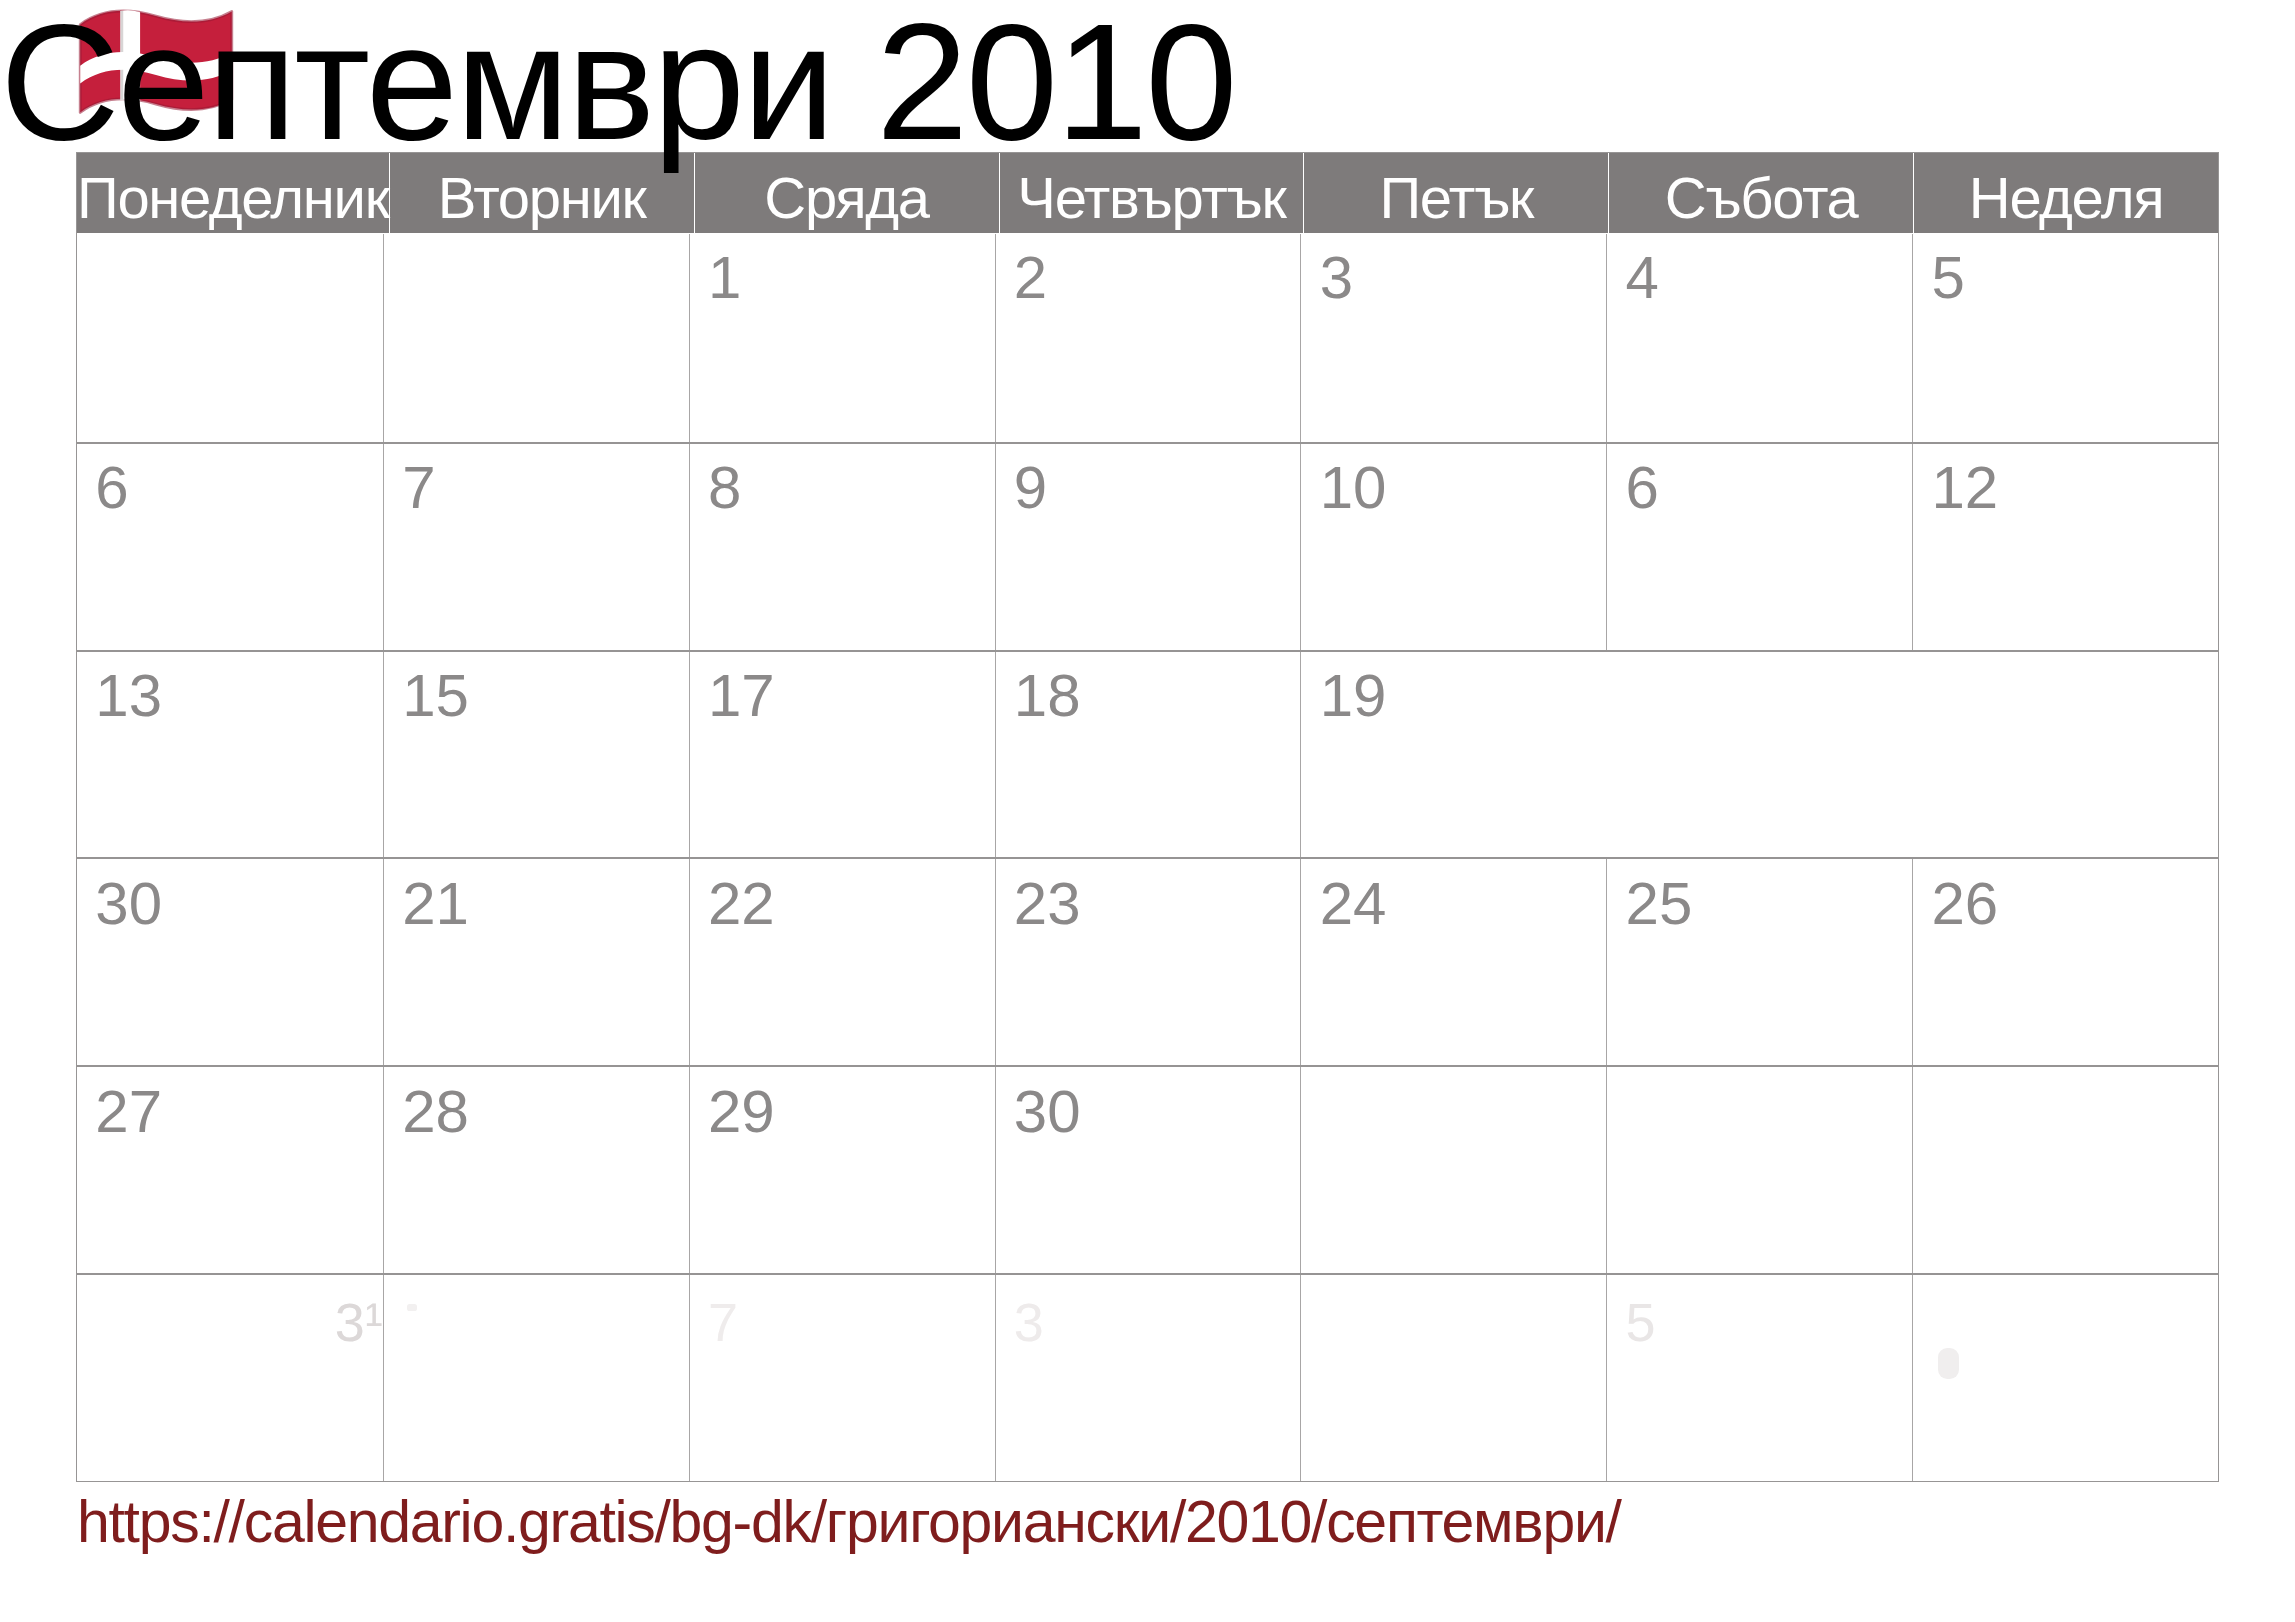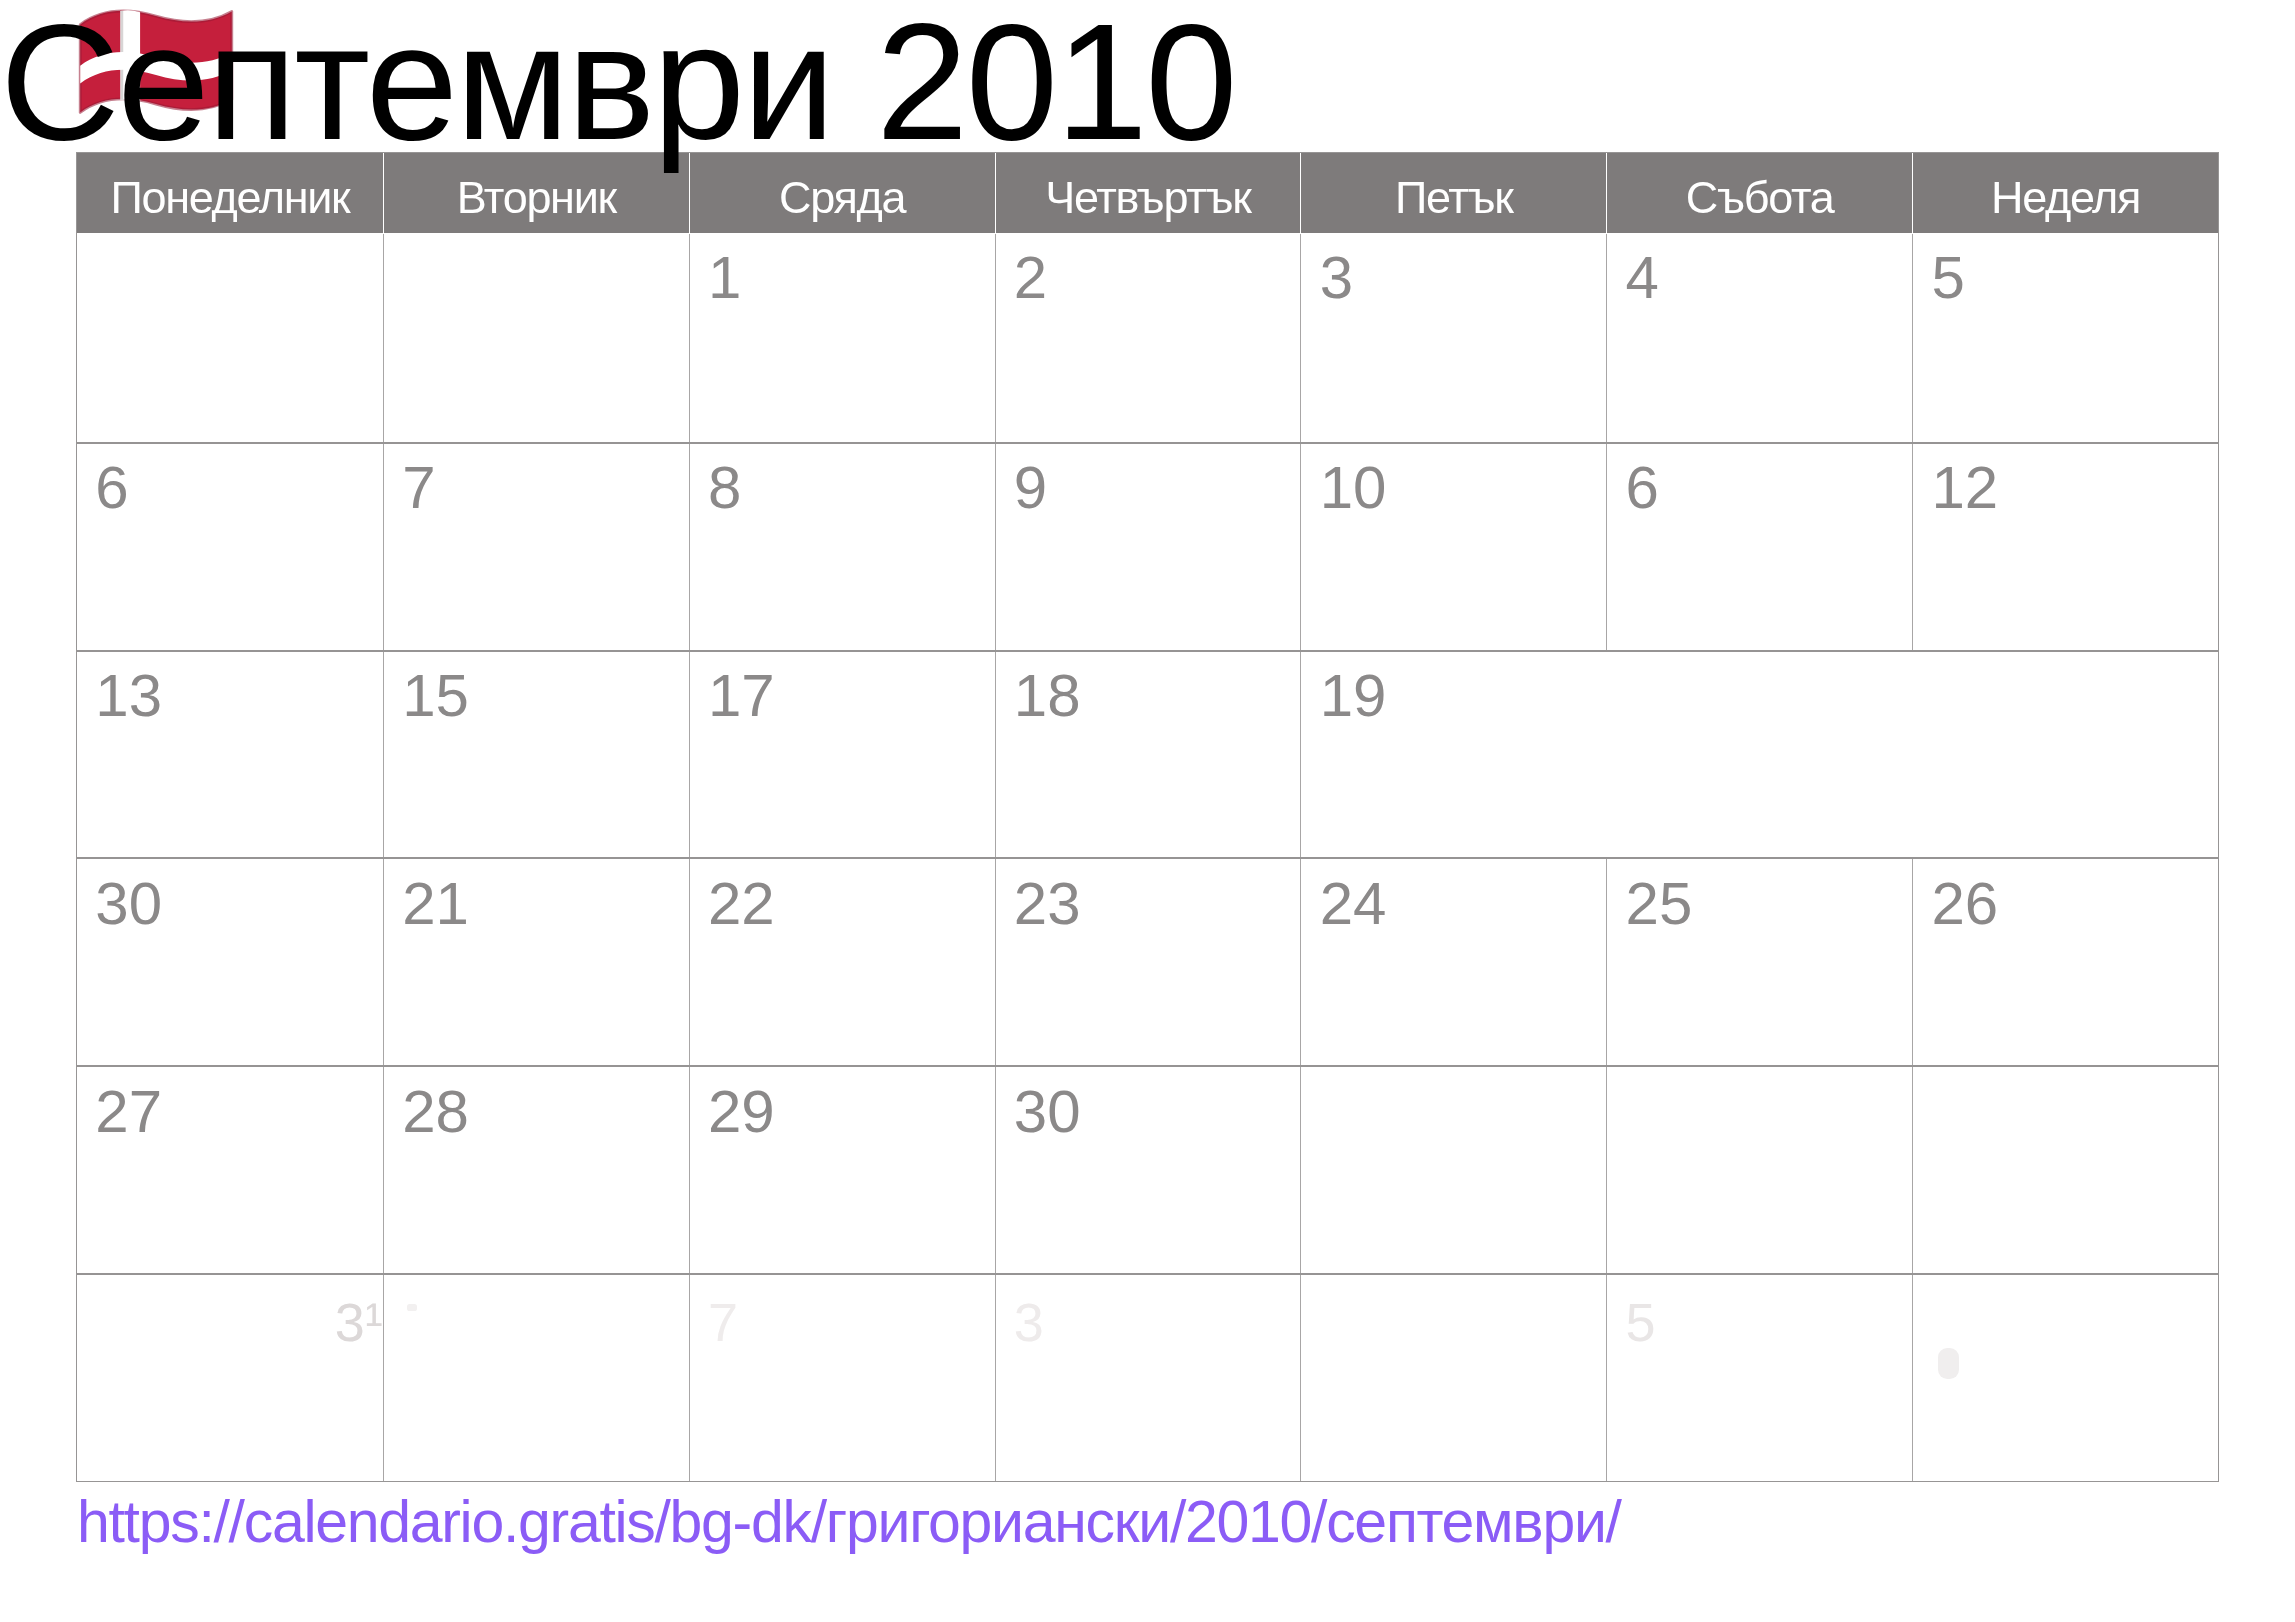--- a/index.html
+++ b/index.html
@@ -12,21 +12,21 @@
          font-size:166px;line-height:1;font-weight:400;letter-spacing:-2.6px;color:#000000;
          z-index:3;white-space:nowrap;}
 
   
   .calendar{position:absolute;left:76px;top:152px;width:2141px;height:1328px;
             display:grid;grid-template-rows:81px repeat(6,1fr);
             border:1.3px solid #979595;background:#ffffff;z-index:1;}
   .hrow{display:grid;grid-template-columns:repeat(7,1fr);background:#7e7b7b;
         border-bottom:1.3px solid #ffffff;}
   .hcell{display:flex;align-items:center;justify-content:center;
-         color:#ffffff;font-size:45px;letter-spacing:-1.3px;padding-top:9px;
+         color:#ffffff;font-size:58px;letter-spacing:-1.3px;padding-top:9px;
          border-left:1.3px solid #ffffff;overflow:visible;white-space:nowrap;}
   .hcell:first-child{border-left:none;}
 
   .row{display:grid;grid-template-columns:repeat(7,1fr);border-top:2px solid #969494;}
   .row.first{border-top:none;}
   .cell{position:relative;border-left:1.3px solid #a8a6a6;background:#ffffff;}
   .cell:first-child{border-left:none;}
   .num{display:block;padding:14.4px 0 0 18.3px;font-size:60px;line-height:1;color:#8b8989;}
 
   
@@ -35,21 +35,21 @@
   .ghost.g3{color:#efecec;}
   .ghost.g4{color:#eeebeb;}
   .ghost.g6{color:#e9e6e6;}
   .speck{position:absolute;left:23.6px;top:29px;width:9.2px;height:6.5px;background:#f2f0f0;
          border-radius:2.6px;}
   .blob{position:absolute;left:25px;top:73px;width:21px;height:31px;background:#f0eeee;
         border-radius:9.2px;}
 
   
   .url{position:absolute;left:77px;top:1493px;font-size:59px;line-height:1;
-       color:#8b5cf6;letter-spacing:-1.3px;white-space:nowrap;text-align:center;}
+       color:#7f1d1d;letter-spacing:-1.3px;white-space:nowrap;text-align:center;}
 </style>
 </head>
 <body>
 
 <svg class="flag" viewBox="0 0 360 280" xmlns="http://www.w3.org/2000/svg" aria-hidden="true">
   <path d="M18,46 C64,12 118,10 180,28 C242,46 296,44 342,18
            L342,206 C296,232 242,234 180,216 C118,198 64,200 18,234 Z" fill="#c51f3c" stroke="#971733" stroke-width="6" stroke-opacity="0.55" stroke-linejoin="round"></path>
   <path d="M104,17 C118,14 132,15 146,20 L146,210
            C132,205 118,204 104,208 Z" fill="#ffffff"></path>
   <path d="M107,17 C107,80 107,150 107,207" fill="none" stroke="#d8d5d5" stroke-width="6"></path>

